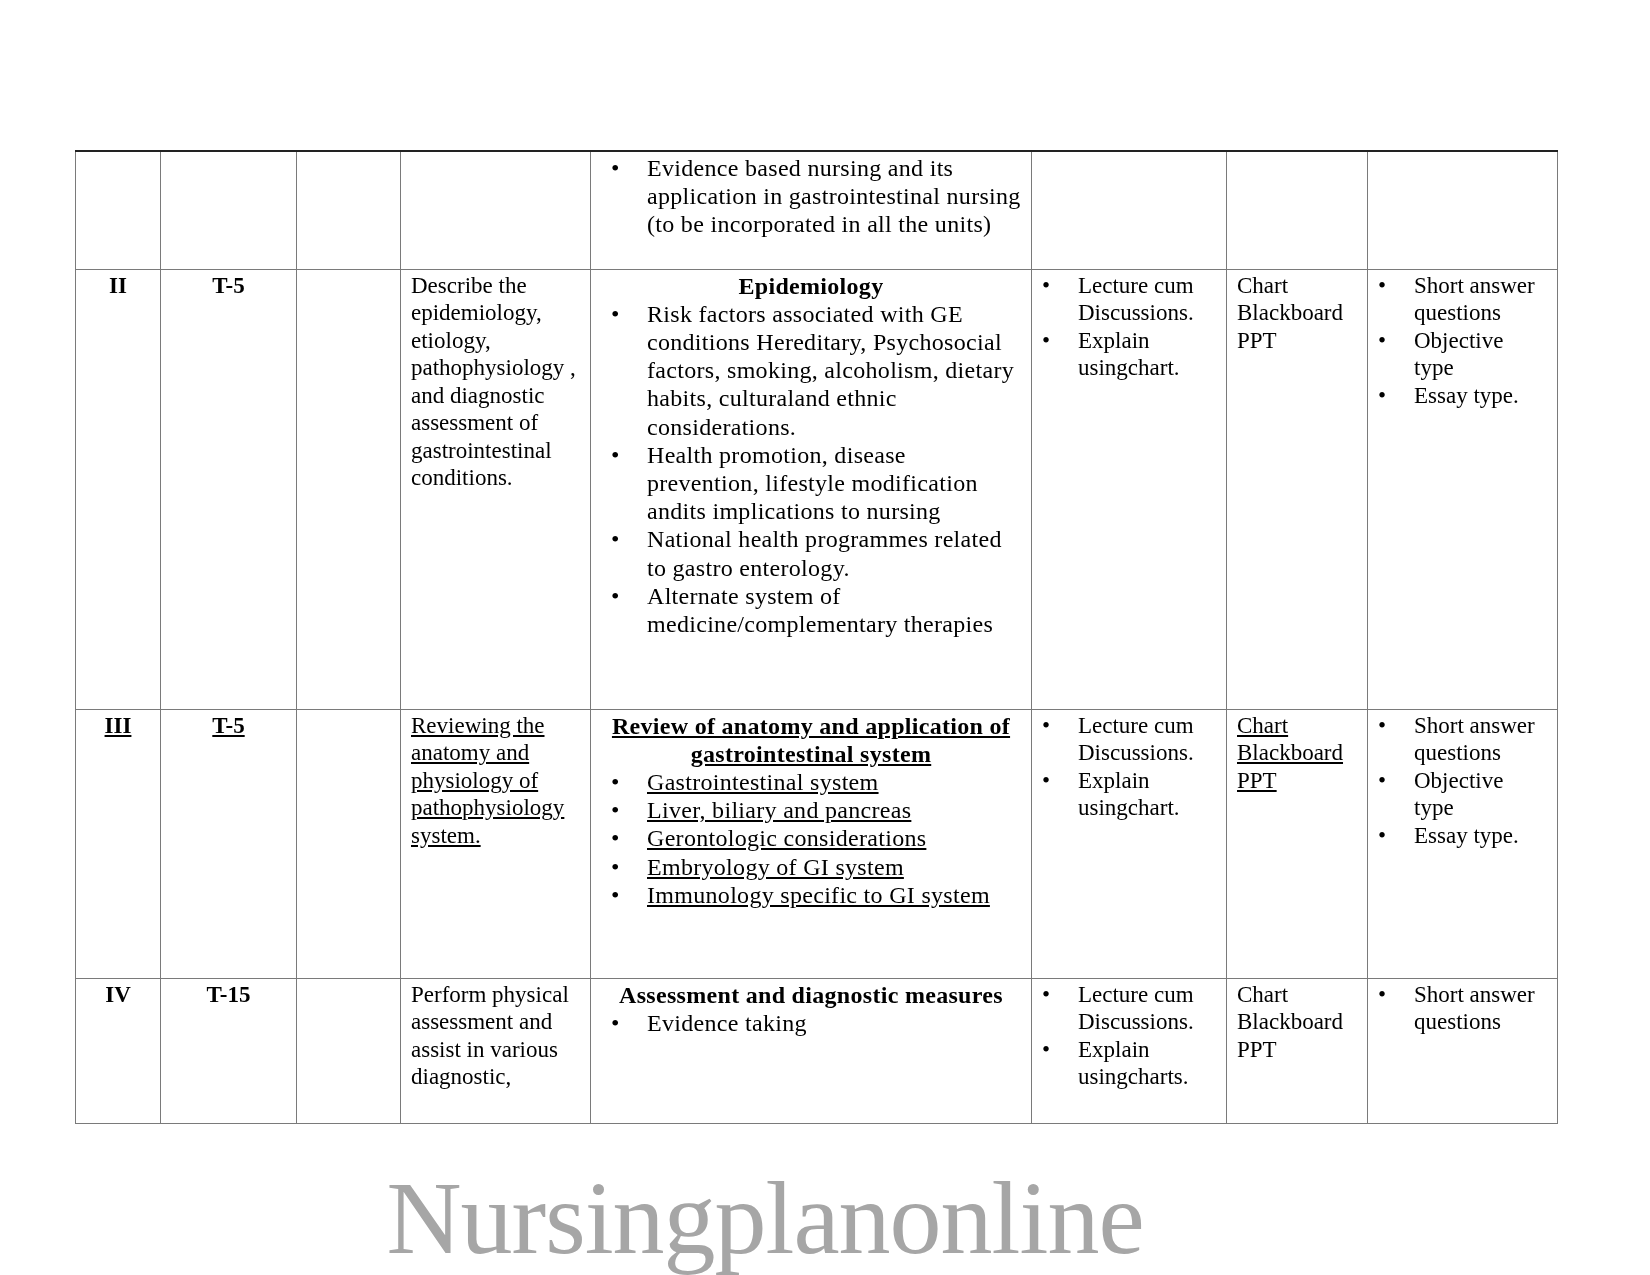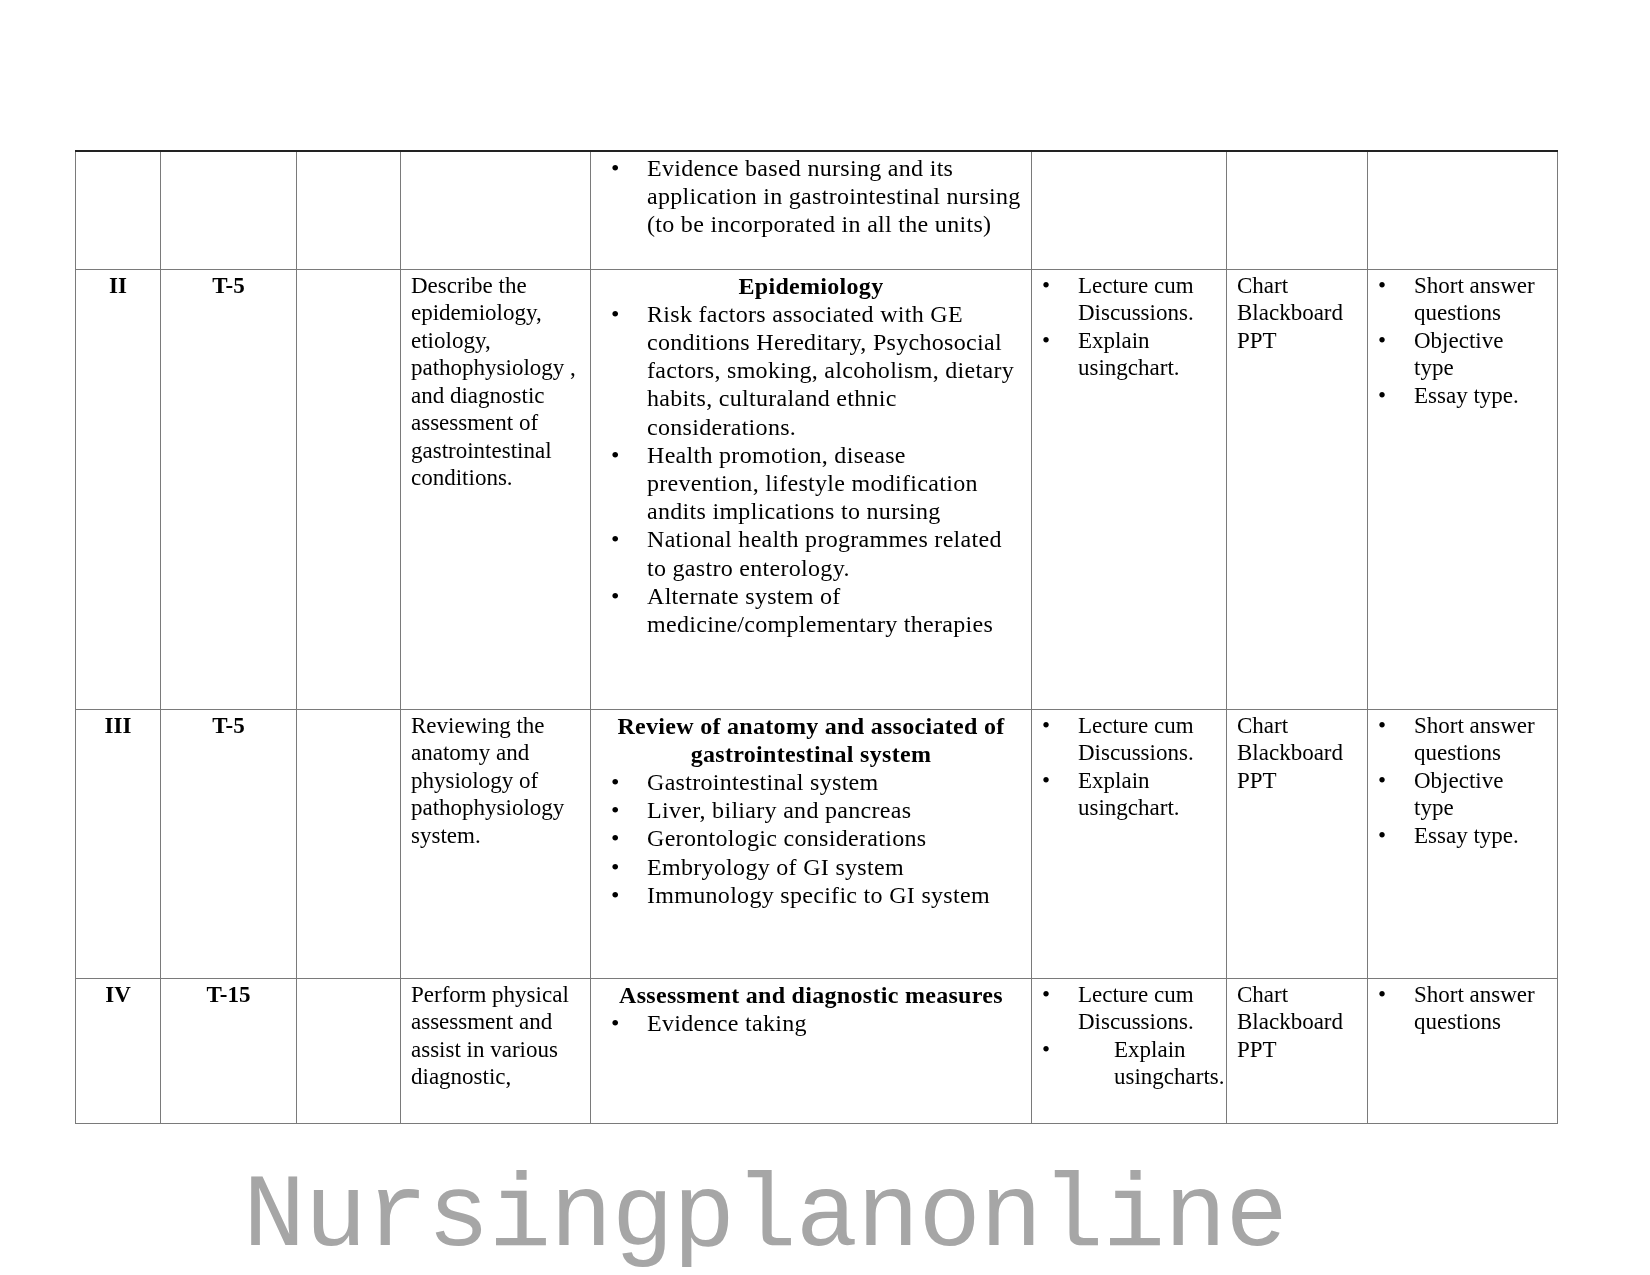--- a/index.html
+++ b/index.html
@@ -12,30 +12,30 @@
     font-size: 23px; color: #000; line-height: 28.5px;
   }
   table.syllabus td {
     border: 1.5px solid #7a7a7a; vertical-align: top;
     padding: 2px 10px 0 10px; overflow: hidden;
   }
   table.syllabus tr.r1 td { border-top: 2px solid #222; }
   col.c1 { width: 85px; } col.c2 { width: 136px; } col.c3 { width: 104px; }
   col.c4 { width: 190px; } col.c5 { width: 441px; } col.c6 { width: 195px; }
   col.c7 { width: 141px; } col.c8 { width: 190px; }
-  tr.r1 { height: 118px; } tr.r2 { height: 440px; } tr.r3 { height: 269px; } tr.r4 { height: 145px; }
+  tr.r1 { height: 118px; } tr.r2 { height: 440px; } tr.r3 { height: 269px; text-decoration: underline; } tr.r4 { height: 145px; }
   .bold { font-weight: bold; text-align: center; }
   .content { font-size: 24px; line-height: 28.2px; letter-spacing: 0.3px; }
   ul.bl { list-style: none; margin: 0; padding: 0; }
   ul.bl li { position: relative; padding-left: 46px; }
   ul.bl li .bullet { position: absolute; left: 10px; top: 0; }
   .objective { font-size: 23px; line-height: 27.5px; }
   .watermark {
     position: absolute; left: 0; width: 1530px; top: 1160px; text-align: center;
-    font-family: Liberation Mono, monospace; font-size: 104px;
+    font-family: Liberation Serif, serif; font-size: 104px;
     color: #a6a6a6; line-height: 115px; letter-spacing: -1px;
   }
 </style>
 </head>
 <body>
 
 <div class="page">
   <table class="syllabus">
     <colgroup>
       <col class="c1">
@@ -98,21 +98,21 @@
               <li><span class="bullet">•</span><span style="display: inline-block;">Essay type.</span></li>
             </ul>
           </td>
         </tr>
         <tr class="r3">
           <td class="bold">III</td>
           <td class="bold">T-5</td>
           <td></td>
           <td class="objective">Reviewing the anatomy and physiology of pathophysiology system.</td>
           <td class="content">
-            <div class="bold">Review of anatomy and associated of gastrointestinal system</div>
+            <div class="bold">Review of anatomy and application of gastrointestinal system</div>
             <ul class="bl">
               <li><span class="bullet">•</span><span>Gastrointestinal system</span></li>
               <li><span class="bullet">•</span><span>Liver, biliary and pancreas</span></li>
               <li><span class="bullet">•</span><span>Gerontologic considerations</span></li>
               <li><span class="bullet">•</span><span>Embryology of GI system</span></li>
               <li><span class="bullet">•</span><span>Immunology specific to GI system</span></li>
             </ul>
           </td>
           <td class="objective" style="padding-left: 0px;">
             <ul class="bl">
@@ -140,21 +140,21 @@
           <td class="objective">Perform physical assessment and assist in various diagnostic,</td>
           <td class="content">
             <div class="bold">Assessment and diagnostic measures</div>
             <ul class="bl">
               <li><span class="bullet">•</span><span>Evidence taking</span></li>
             </ul>
           </td>
           <td class="objective" style="padding-left: 0px;">
             <ul class="bl">
               <li><span class="bullet">•</span><span style="display: inline-block;">Lecture cum Discussions.</span></li>
-              <li><span class="bullet">•</span><span style="display: inline-block; margin-left: 36px;">Explain usingcharts.</span></li>
+              <li><span class="bullet">•</span><span style="display: inline-block;">Explain usingcharts.</span></li>
             </ul>
           </td>
           <td class="objective">
             <div>Chart</div>
             <div>Blackboard</div>
             <div>PPT</div>
           </td>
           <td class="objective" style="padding-left: 0px;">
             <ul class="bl">
               <li><span class="bullet">•</span><span style="display: inline-block;">Short answer questions</span></li>

